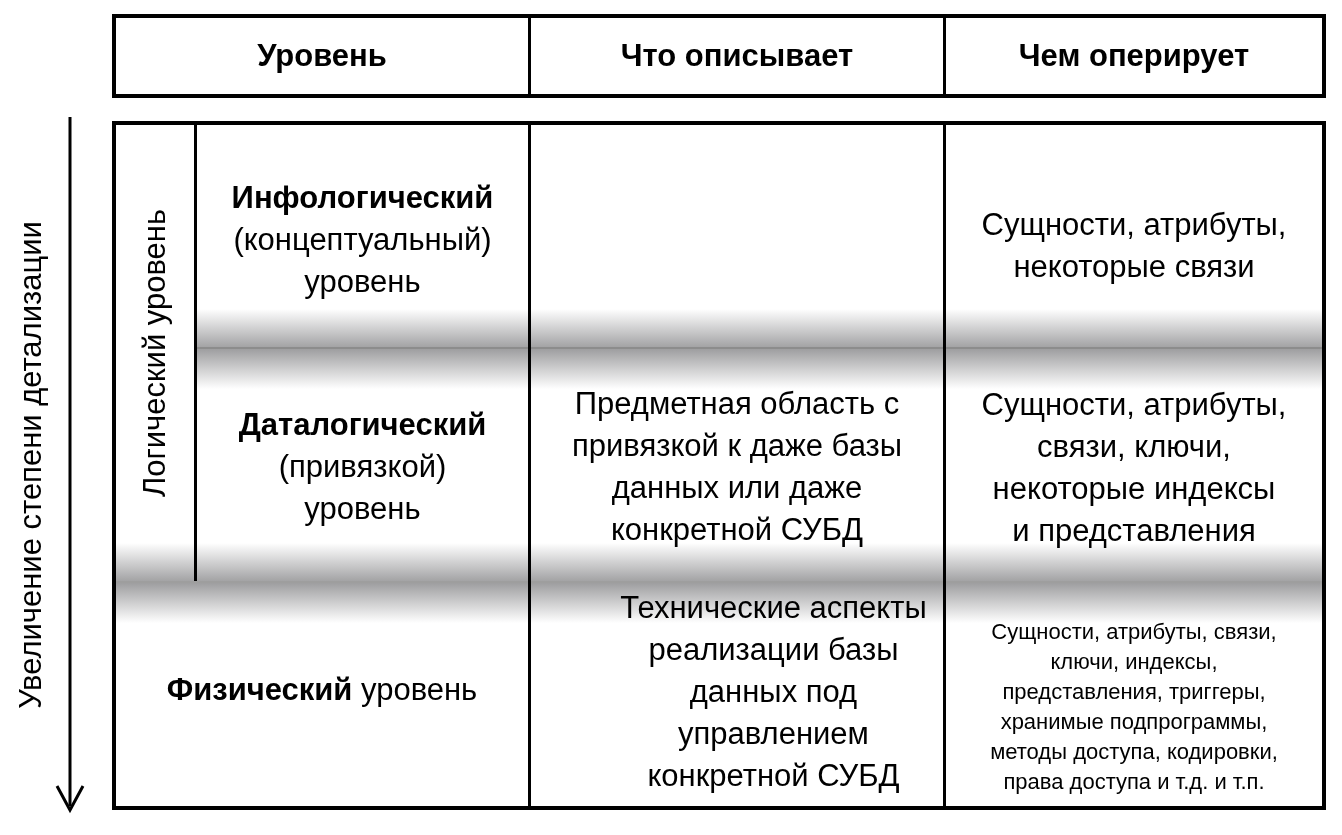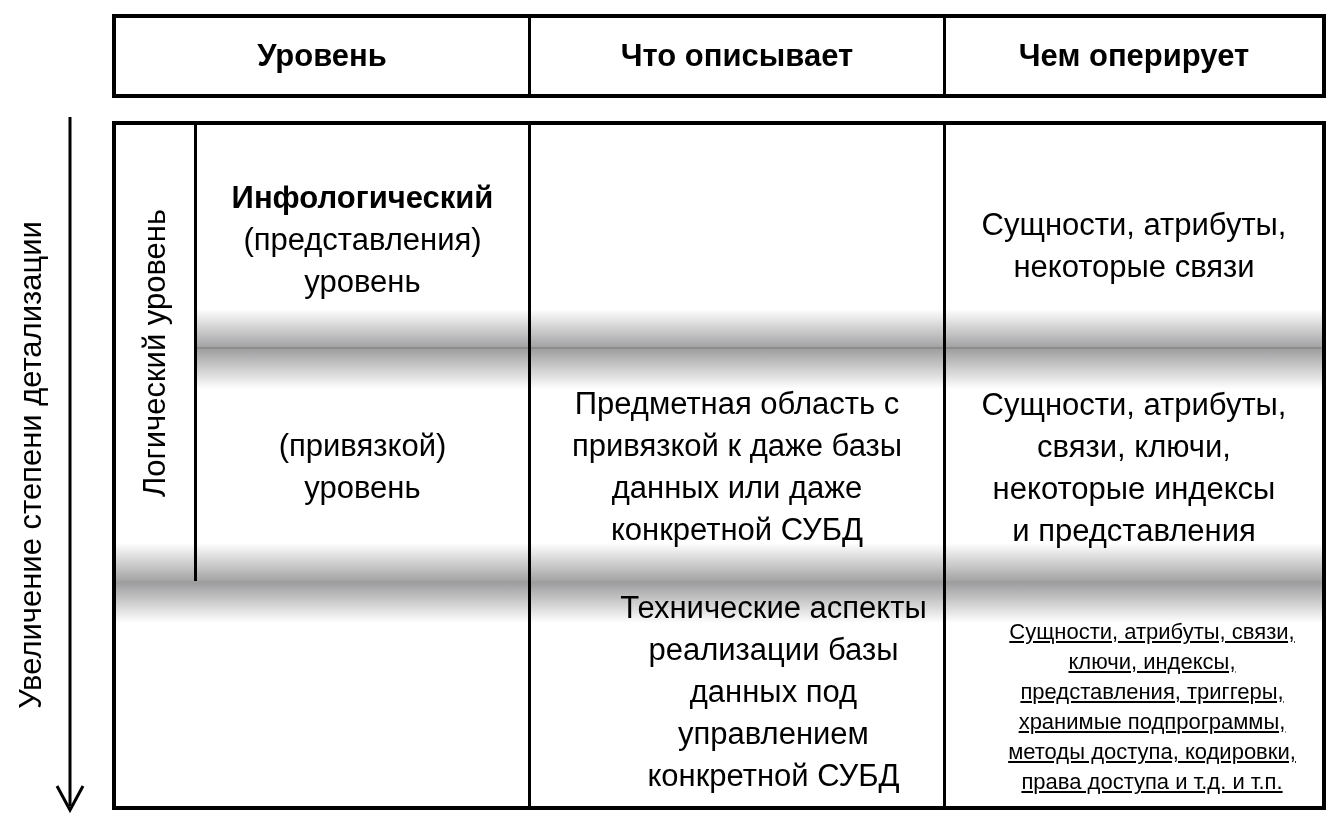--- a/index.html
+++ b/index.html
@@ -90,45 +90,49 @@
     <div class="bline" style="left:0; top:456px; width:1206px; background:#9e9e9e;"></div>
 
     <div class="vline" style="left:412px; height:681px;"></div>
     <div class="vline" style="left:827px; height:681px;"></div>
     <div class="vline" style="left:78px; height:456px;"></div>
 
     <div class="rot" style="left:39px; top:228px;">Логический уровень</div>
 
     <div class="cell" style="left:81px; top:15px; width:331px; height:200px;">
       <div class="b">Инфологический</div>
-      <div>(представления)
+      <div>(концептуальный)
 уровень</div>
     </div>
     <div class="cell" style="left:830px; top:21px; width:376px; height:200px;">Сущности, атрибуты,
 некоторые связи</div>
 
     <div class="cell" style="left:81px; top:242px; width:331px; height:200px;">
+      <div class="b">Даталогический</div>
       <div>(привязкой)
 уровень</div>
     </div>
     <div class="cell" style="left:415px; top:242px; width:412px; height:200px;">Предметная область с
 привязкой к даже базы
 данных или даже
 конкретной СУБД</div>
     <div class="cell" style="left:830px; top:243px; width:376px; height:200px;">Сущности, атрибуты,
 связи, ключи,
 некоторые индексы
 и представления</div>
 
+    <div class="cell" style="left:0; top:465px; width:412px; height:200px;">
+      <div class="inline-title"><span class="b">Физический</span><span> уровень</span></div>
+    </div>
     <div class="cell" style="left:415px; top:467px; width:485px; height:200px;">Технические аспекты
 реализации базы
 данных под
 управлением
 конкретной СУБД</div>
-    <div class="cell small-cell" style="left:848px; top:482px; width:376px; height:200px;text-decoration:underline;">Сущности, атрибуты, связи,
+    <div class="cell small-cell" style="left:830px; top:482px; width:376px; height:200px;">Сущности, атрибуты, связи,
 ключи, индексы,
 представления, триггеры,
 хранимые подпрограммы,
 методы доступа, кодировки,
 права доступа  и т.д. и т.п.</div>
 
   </div>
 </div>
 
 </body></html>

